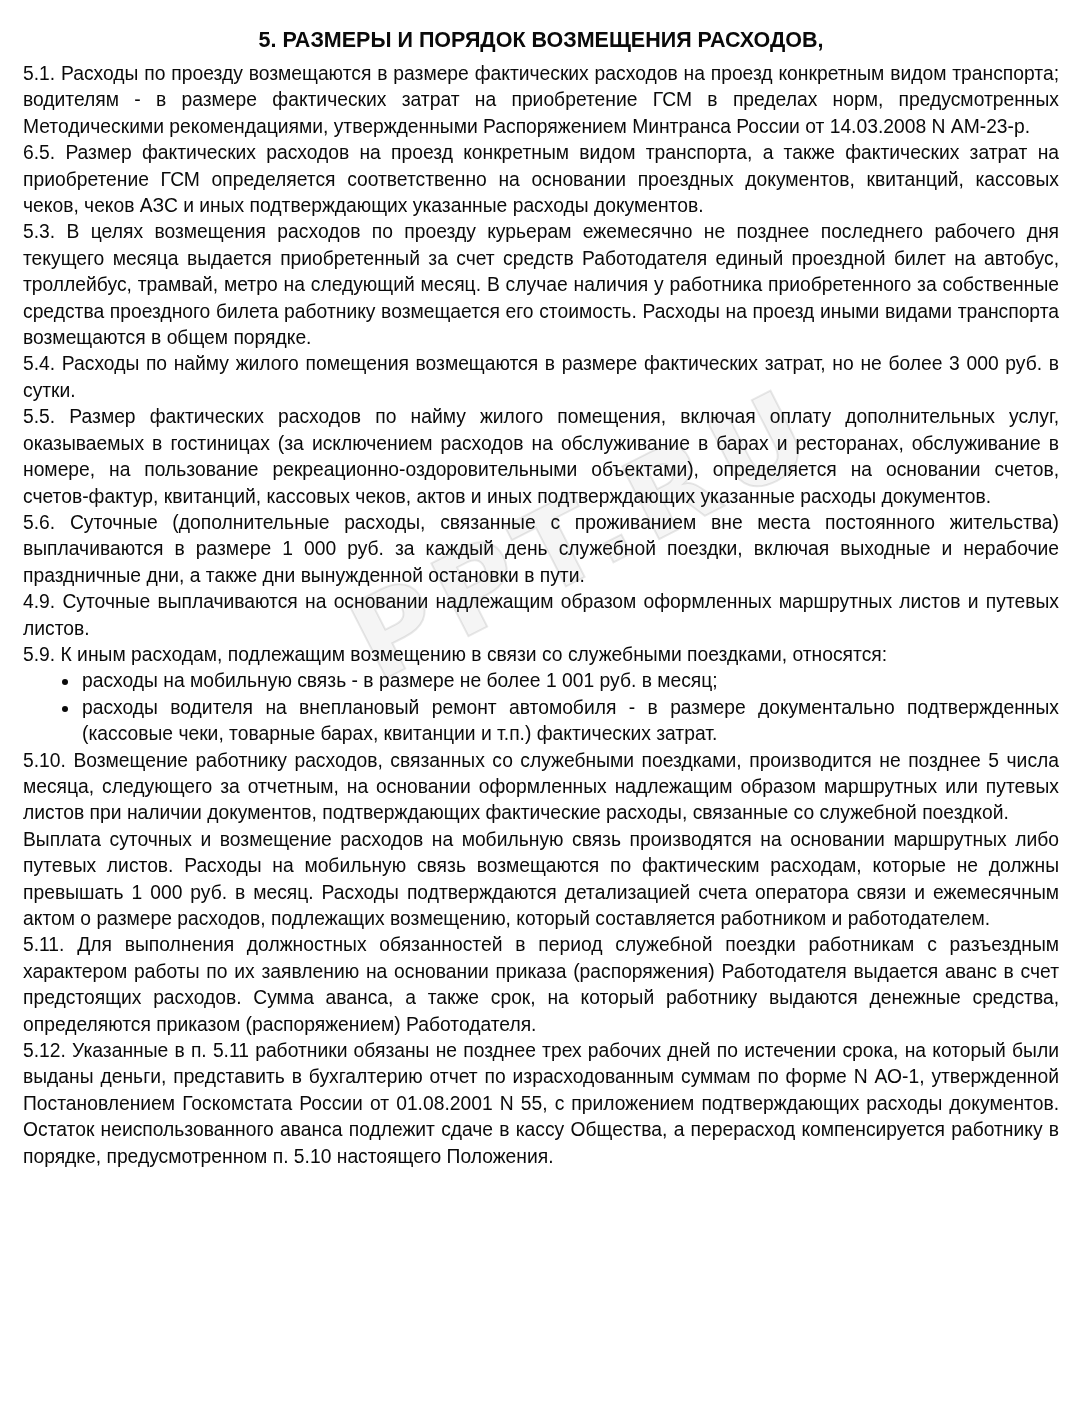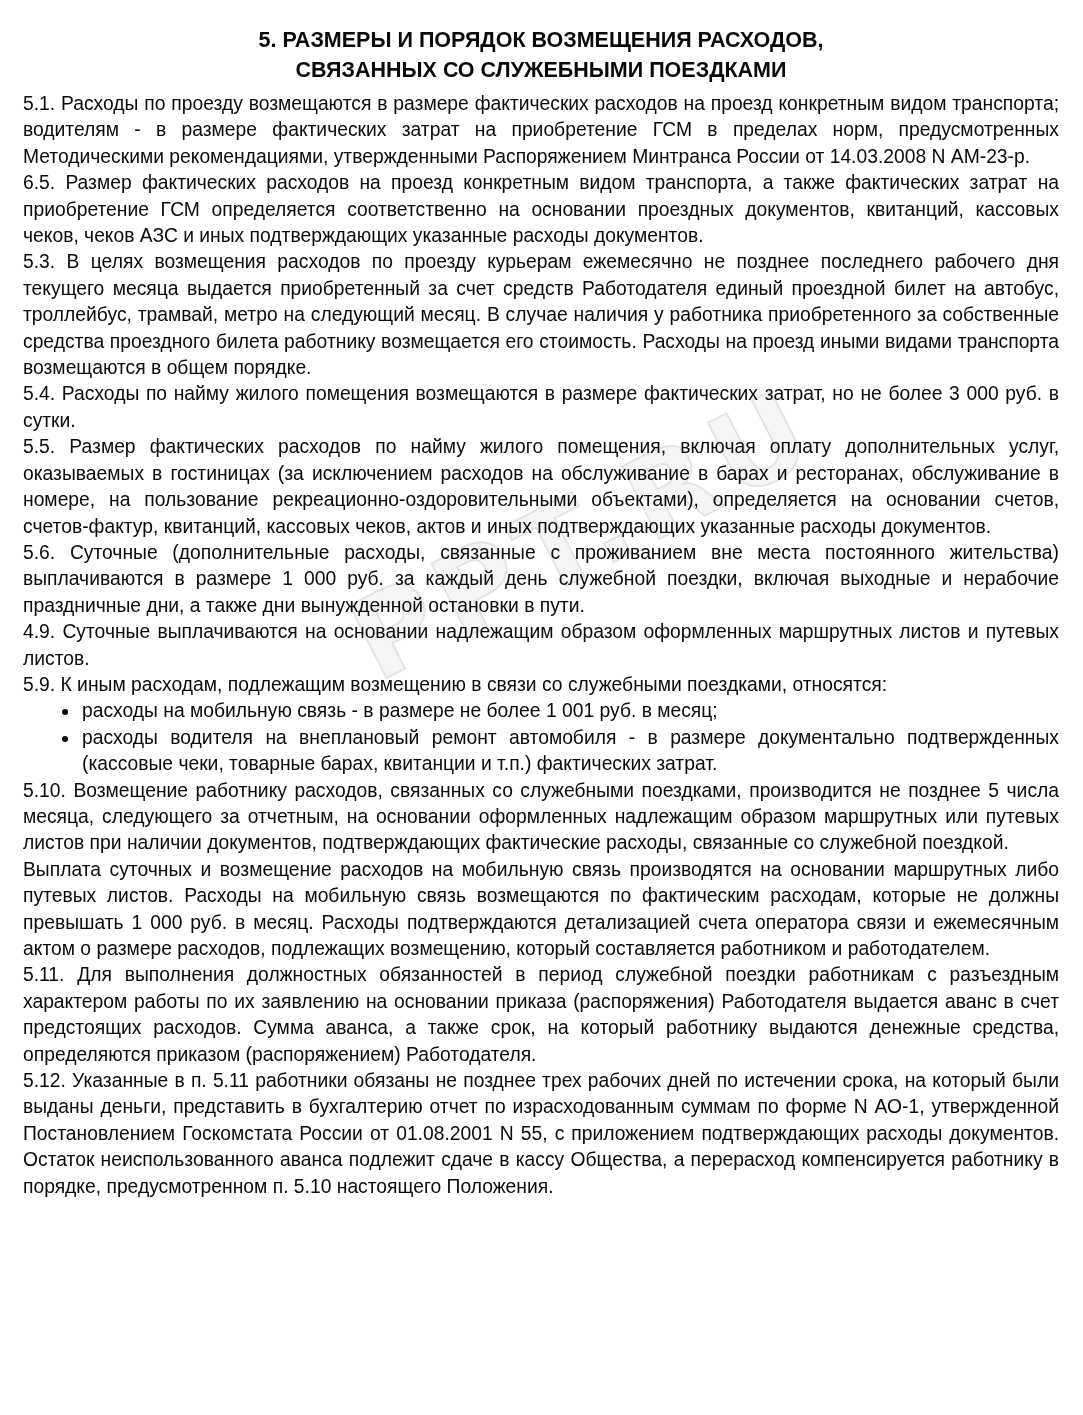--- a/index.html
+++ b/index.html
@@ -68,21 +68,20 @@
 <body>
 
 <div class="page">
 
   <div class="watermark">PPT.RU</div>
 
   <div class="content">
 
     <h1 class="doc-title">
       <span class="title-line">5. РАЗМЕРЫ И ПОРЯДОК ВОЗМЕЩЕНИЯ РАСХОДОВ,</span>
-      <span class="title-line">СВЯЗАННЫХ СО СЛУЖЕБНЫМИ ПОЕЗДКАМИ</span>
     </h1>
 
     <p class="para">5.1. Расходы по проезду возмещаются в размере фактических расходов на проезд конкретным видом транспорта; водителям - в размере фактических затрат на приобретение ГСМ в пределах норм, предусмотренных Методическими рекомендациями, утвержденными Распоряжением Минтранса России от 14.03.2008 N АМ-23-р.</p>
 
     <p class="para">6.5. Размер фактических расходов на проезд конкретным видом транспорта, а также фактических затрат на приобретение ГСМ определяется соответственно на основании проездных документов, квитанций, кассовых чеков, чеков АЗС и иных подтверждающих указанные расходы документов.</p>
 
     <p class="para">5.3. В целях возмещения расходов по проезду курьерам ежемесячно не позднее последнего рабочего дня текущего месяца выдается приобретенный за счет средств Работодателя единый проездной билет на автобус, троллейбус, трамвай, метро на следующий месяц. В случае наличия у работника приобретенного за собственные средства проездного билета работнику возмещается его стоимость. Расходы на проезд иными видами транспорта возмещаются в общем порядке.</p>
 
     <p class="para">5.4. Расходы по найму жилого помещения возмещаются в размере фактических затрат, но не более 3 000 руб. в сутки.</p>
 

